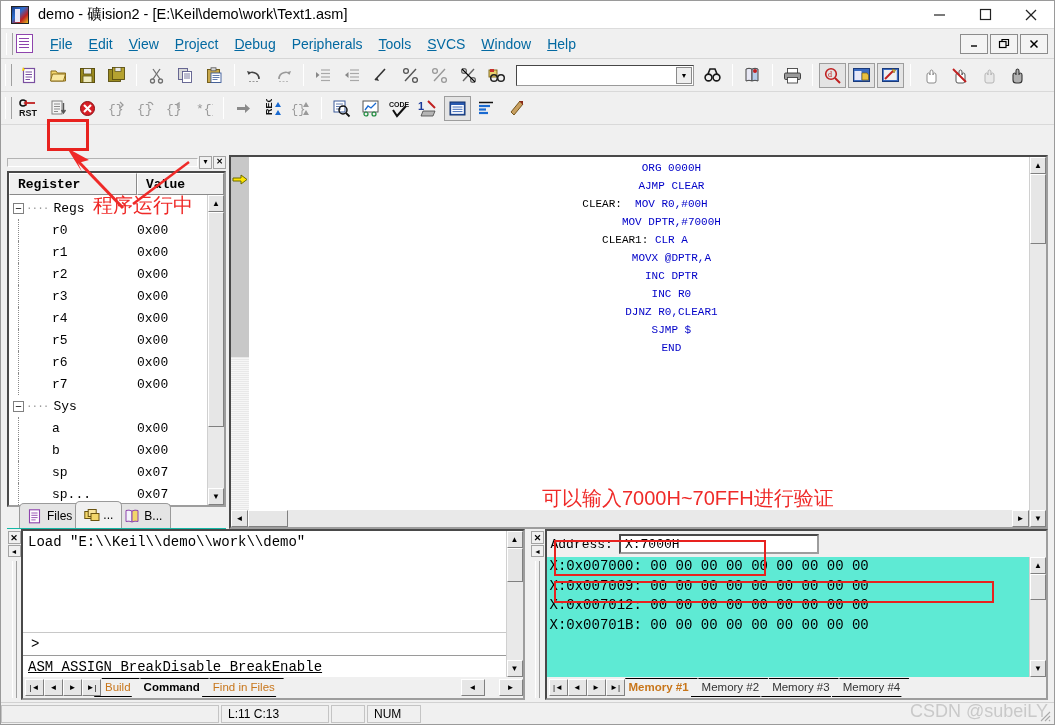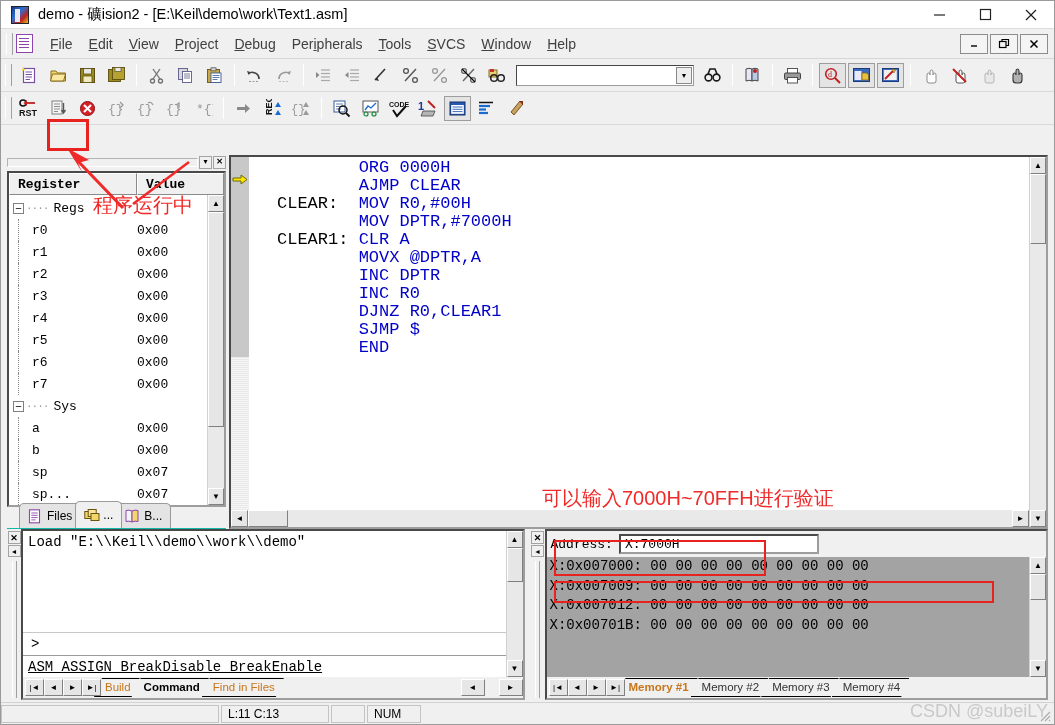--- a/index.html
+++ b/index.html
@@ -77,21 +77,21 @@
   }
   #menu-doc-icon::after {
     content:"";
     position:absolute; left:2px; top:3px; right:3px; height:1px;
     box-shadow: 0 0 0 0 #8e44ad, 0 3px 0 0 #8e44ad, 0 6px 0 0 #8e44ad, 0 9px 0 0 #8e44ad;
     background:#8e44ad;
   }
   .menu-item {
     padding: 3px 8px;
     font-size: 14px;
-    color: #404040;
+    color: #0369a1;
     white-space: nowrap;
   }
   .menu-item u { text-decoration: underline; }
   #mdi-ctl-group { margin-left: auto; display: flex; gap: 2px; padding-right: 6px; }
   .mdi-btn {
     width: 28px; height: 20px;
     border: 1px solid #8c8c8c;
     background: #f4f4f4;
     display: flex; align-items: center; justify-content: center;
     font-size: 12px; color: #000; line-height: 1;
@@ -215,21 +215,21 @@
     width: 11px; height: 11px;
     border: 1px solid #808080;
     background: #fff;
     display:flex; align-items:center; justify-content:center;
     font-size: 11px; line-height:7px; color:#000;
     margin-left: 4px; flex:0 0 auto;
     font-family:"Liberation Sans",sans-serif;
   }
   .reg-dots { color:#999; font-size:11px; padding:0 2px; letter-spacing:-1px; }
   .reg-name { padding-left: 3px; }
-  .reg-name.child { margin-left: 20px; }
+  .reg-name.child { margin-left: 40px; }
   .reg-value { position:absolute; left:128px; }
   .reg-tree-line {
     position:absolute; left:9px; top:0; bottom:0; width:1px;
     border-left: 1px dotted #8a8a8a;
   }
   
   .vscroll {
     width: 17px;
     background: #f0f0f0;
     border-left: 1px solid #d0d0d0;
@@ -315,26 +315,27 @@
     position:absolute; left:0; right:0; bottom:0; top:200px;
     background: repeating-linear-gradient(0deg,#e8e8e8 0 1px,#f6f6f6 1px 2px);
   }
   #pc-arrow {
     position: absolute; left: 1px; top: 17px;
     width: 16px; height: 13px;
   }
   #code {
     flex: 1;
     font-family: "Liberation Mono", monospace;
-    font-size: 17px;
+    font-size: 11px;
     line-height: 18px;
-    padding: 2px 0 0 28px;
+    padding: 2px 0 0 12px;
     white-space: pre;
     overflow: hidden;
     background: #fff;
+    text-align: center;
   }
   .tok-kw { color: #0000c8; }
   .tok-lbl { color: #000; }
   #code-hscroll { display:flex; height:17px; }
 
   
   #bottom {
     position: absolute;
     left: 0; right: 0; bottom: 22px; height: 173px;
     display: flex;
@@ -461,21 +462,21 @@
     background: #fff;
     font-family: "Liberation Mono", monospace;
     font-size: 13px;
     display: flex; align-items: center;
     padding-left: 4px;
     max-width: 200px;
   }
   #mem-body-wrap { flex:1; display:flex; min-height:0; }
   #mem-body {
     flex: 1;
-    background: #a3a3a3;
+    background: #5eead4;
     font-family: "Liberation Mono", monospace;
     font-size: 14px;
     line-height: 19.5px;
     overflow: hidden;
     padding-left: 3px;
     min-width:0;
   }
   .mem-row { white-space: pre; }
 
   

